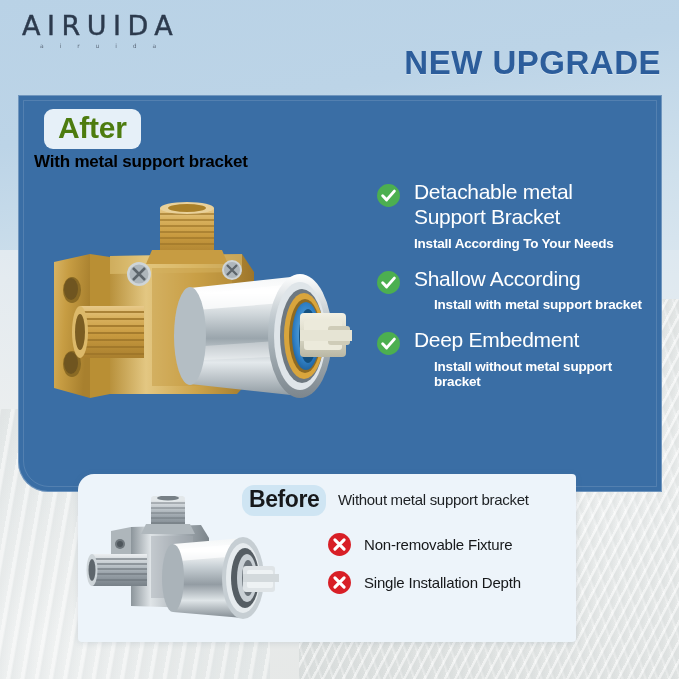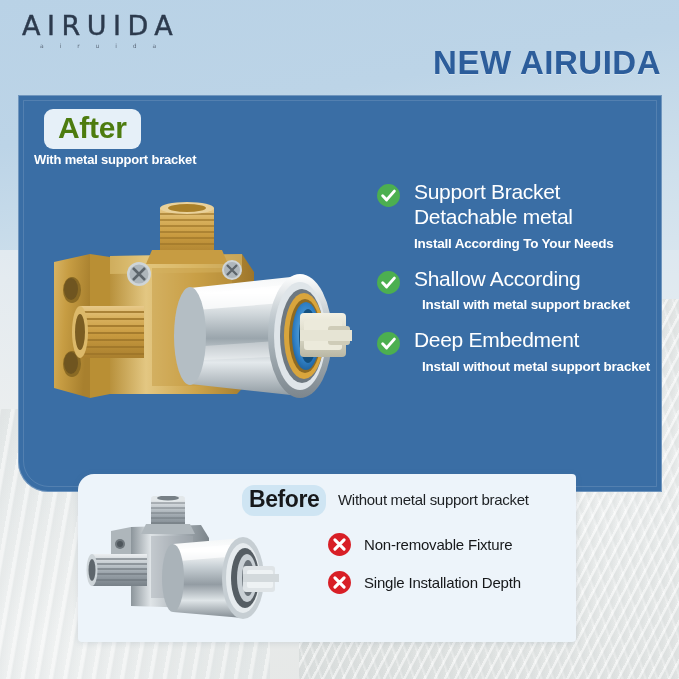--- a/index.html
+++ b/index.html
@@ -74,42 +74,42 @@
   
   .after-badge{
     position:absolute; left:26px; top:14px;
     background:#e6f0f8; border-radius:9px;
     padding:3px 14px 5px 14px;
     font-size:30px; font-weight:bold; color:#4d7c0f;
     letter-spacing:-.3px; line-height:1.05;
   }
   .after-sub{
     position:absolute; left:16px; top:57px;
-    font-size:13px; font-weight:bold; color:#ffffff;
+    font-size:17px; font-weight:bold; color:#000000;
     letter-spacing:-.2px;
   }
 
   
   .after-photo{
     position:absolute; left:14px; top:103px; width:330px; height:222px;
   }
 
   
   .features{ position:absolute; left:356px; top:85px; width:280px; }
   .feat{ position:relative; margin-bottom:16px; padding-left:40px; }
   .feat-title{
     font-size:21px; color:#ffffff; font-weight:500;
     line-height:1.18; letter-spacing:-.3px;
   }
   .feat-sub{
     font-size:13.5px; color:#ffffff; font-weight:bold;
     margin-top:6px; letter-spacing:-.2px;
   }
   .check-icon{ position:absolute; left:2px; top:3px; width:25px; height:25px; }
-  .feat-2 .feat-sub, .feat-3 .feat-sub{ margin-left:8px; }
+  .feat-2 .feat-sub, .feat-3 .feat-sub{ margin-left:20px; }
 
   
   #before-card{
     position:absolute; left:78px; top:474px; width:498px; height:168px;
     background:#edf4fa;
     border-radius:16px 4px 4px 4px;
     z-index:7;
     box-shadow:0 1px 6px rgba(90,110,130,.16);
   }
   .before-badge{
@@ -140,21 +140,21 @@
   <div class="bg-cloth2"></div>
 </div>
 
 <div id="header">
 
   <div class="logo">
     <div class="logo-word">AIRUIDA</div>
     <div class="logo-sub">a i r u i d a</div>
   </div>
 
-  <div class="headline">NEW AIRUIDA</div>
+  <div class="headline">NEW UPGRADE</div>
 </div>
 
 <div id="blue-panel">
   <div class="panel-inner-line"></div>
 
   <div class="after-badge">After</div>
   <div class="after-sub">With metal support bracket</div>
 
   <div class="after-photo">
     <svg viewBox="0 0 330 222" width="330" height="222">
@@ -272,22 +272,22 @@
 
   <div class="features">
 
     <div class="feat feat-1">
       <span class="check-icon">
         <svg viewBox="0 0 24 24" width="25" height="25">
           <circle cx="12" cy="12" r="11" fill="#4caf50"></circle>
           <path d="M6.4 12.3 L10.2 16.2 L17.6 7.8" stroke="#ffffff" stroke-width="2.8" fill="none" stroke-linecap="round" stroke-linejoin="round"></path>
         </svg>
       </span>
+      <div class="feat-title">Detachable metal</div>
       <div class="feat-title">Support Bracket</div>
-      <div class="feat-title">Detachable metal</div>
       <div class="feat-sub">Install According To Your Needs</div>
     </div>
 
     <div class="feat feat-2">
       <span class="check-icon">
         <svg viewBox="0 0 24 24" width="25" height="25">
           <circle cx="12" cy="12" r="11" fill="#4caf50"></circle>
           <path d="M6.4 12.3 L10.2 16.2 L17.6 7.8" stroke="#ffffff" stroke-width="2.8" fill="none" stroke-linecap="round" stroke-linejoin="round"></path>
         </svg>
       </span>

